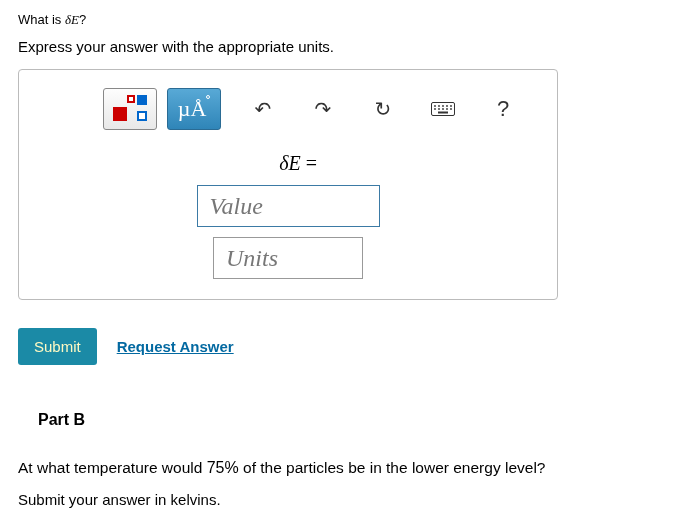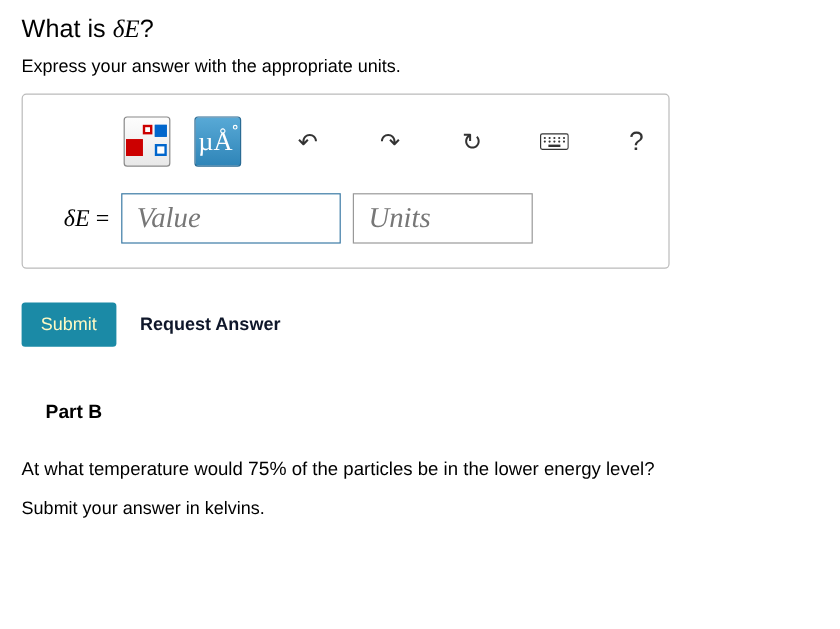--- a/index.html
+++ b/index.html
@@ -4,33 +4,33 @@
   <style>
     * { box-sizing: border-box; margin: 0; padding: 0; }
     body {
       font-family: Arial, Helvetica, sans-serif;
       background: #fff;
       padding: 12px 18px;
       width: 700px;
       font-size: 15px;
       color: #000;
     }
-    .question-text { margin-bottom: 10px; font-size: 21px; }
+    .question-text { margin-bottom: 10px; font-size: 13px; }
     .italic-var { font-style: italic; font-family: 'Times New Roman', serif; }
     .instruction { font-weight: normal; margin-bottom: 14px; font-size: 15px; }
     .answer-box {
       border: 1px solid #bbb;
       border-radius: 4px;
       padding: 18px 14px 20px 14px;
       width: 540px;
     }
     .toolbar {
       display: flex;
       align-items: center;
-      gap: 20px;
+      gap: 10px;
       margin-left: 70px;
       margin-bottom: 22px;
     }
     .tool-btn {
       border-radius: 3px;
       display: flex;
       align-items: center;
       justify-content: center;
       cursor: pointer;
     }
@@ -60,20 +60,21 @@
       color: #333;
       background: transparent;
     }
     .kbd-btn svg { width: 24px; height: 16px; }
     .spacer-sm { width: 4px; }
     .help-btn { font-size: 22px; width: 36px; color:#333; }
     .input-row {
       display: flex;
       align-items: center;
       gap: 10px;
+      flex-direction: column;
     }
     .lhs { font-family: 'Times New Roman', serif; font-size: 20px; width: 58px; text-align: right; }
     .val-box, .unit-box {
       border: 1px solid #999;
       height: 42px;
       display: flex;
       align-items: center;
       padding: 0 12px;
       font-family: 'Times New Roman', serif;
       font-size: 24px;
@@ -91,21 +92,22 @@
     .submit-btn {
       background: #1b8aa6;
       color: #fef9c3;
       border: none;
       border-radius: 3px;
       padding: 10px 16px;
       font-size: 15px;
       cursor: pointer;
     }
     .req-link {
-      color: #0f172a;
+      color: #0369a1;
+      text-decoration: underline;
       font-size: 15px;
       font-weight: bold;
       cursor: pointer;
     }
     .part-b {
       font-weight: bold;
       margin-top: 46px;
       margin-bottom: 30px;
       font-size: 16px;
       margin-left: 20px;

